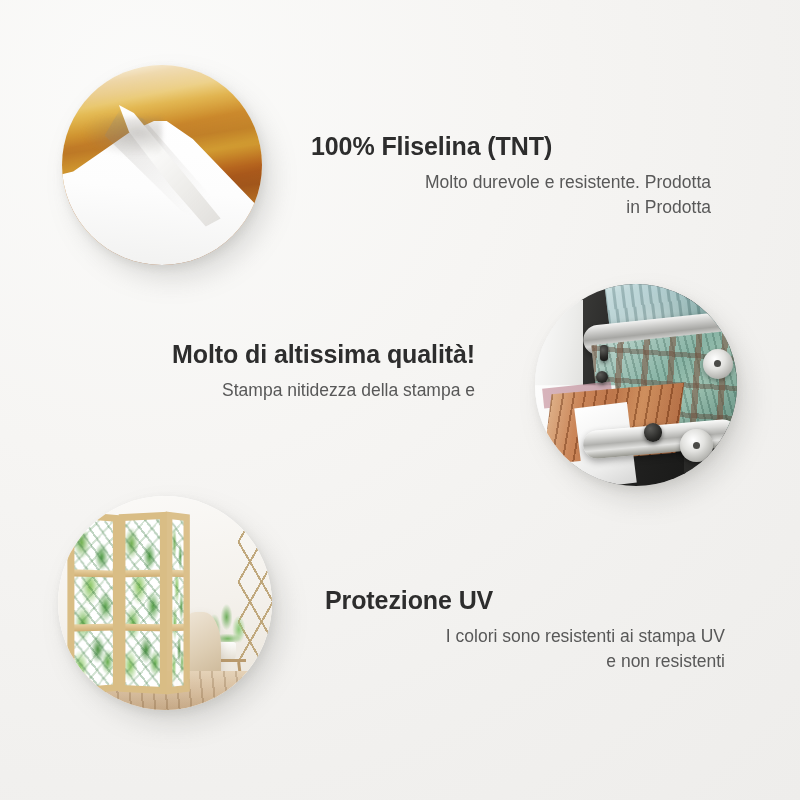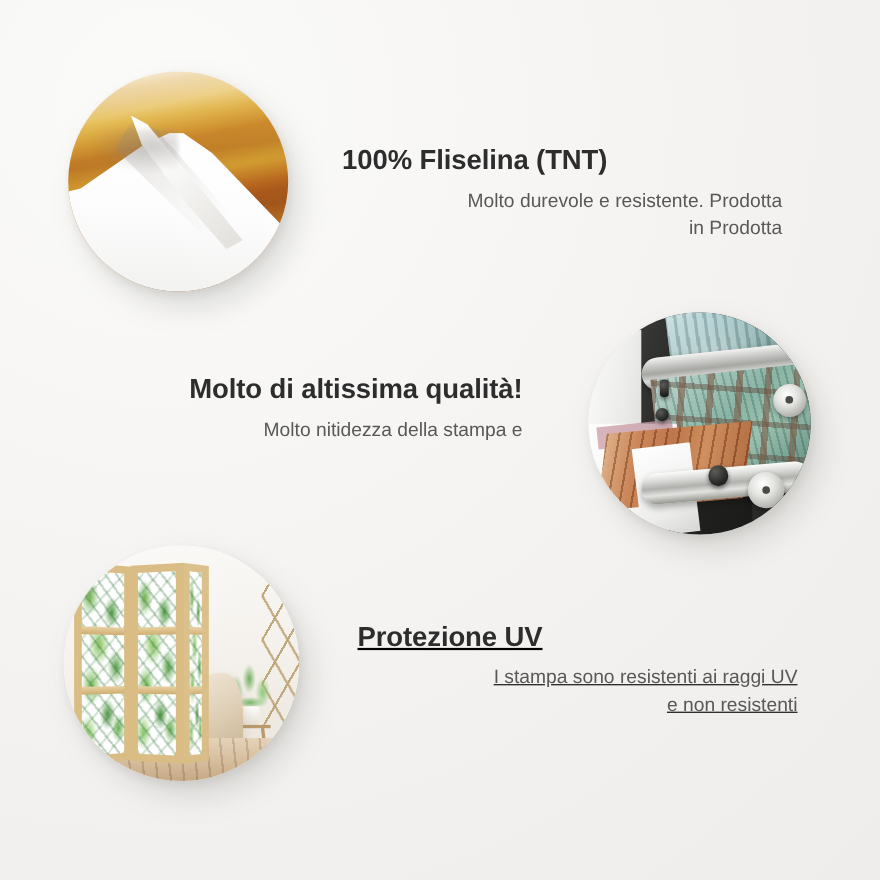--- a/index.html
+++ b/index.html
@@ -365,21 +365,21 @@
     font-weight: normal;
     color: #585858;
     line-height: 1.42;
     text-align: right;
   }
   .block.left-text  { text-align: left; }
   .block.right-text { text-align: right; }
 
   #block1 { left: 311px; top: 132px; width: 400px; }
   #block2 { left:  75px; top: 340px; width: 400px; }
-  #block3 { left: 325px; top: 565px; width: 400px; text-decoration: underline; }
+  #block3 { left: 325px; top: 586px; width: 400px; }
 </style>
 </head>
 <body>
 
 <div id="stage">
 
   <div class="badge" id="badge1" style="left:62px; top:65px; width:200px; height:200px;">
     <div class="scene">
       <div class="wp-gold"></div>
       <div class="wp-white"></div>
@@ -416,21 +416,21 @@
           <div class="hub"></div>
         </div>
       <div class="pr-disc d2">
           <div class="hub"></div>
         </div>
     </div>
   </div>
 
   <div class="block right-text" id="block2">
     <h2>Molto di altissima qualità!</h2>
-    <p>Molto nitidezza della stampa e</p>
+    <p>Stampa nitidezza della stampa e</p>
   </div>
 
   <div class="badge" id="badge3" style="left:58px; top:496px; width:214px; height:214px;">
     <div class="scene">
       <div class="rm-bg"></div>
       <div class="rm-trellis"></div>
       <div class="rm-plant"></div>
       <div class="rm-plantpot"></div>
       <div class="rm-table"></div>
       <div class="rm-chair"></div>
@@ -448,17 +448,17 @@
       <div class="rm-panel rm-p1">
         <div class="leaves"></div>
           <div class="rail" style="top:30%"></div>
           <div class="rail" style="top:63%"></div>
       </div>
     </div>
   </div>
 
   <div class="block left-text" id="block3">
     <h2>Protezione UV</h2>
-    <p>I stampa sono resistenti ai raggi UV</p>
+    <p>I colori sono resistenti ai stampa UV</p>
     <p>e non resistenti</p>
   </div>
 
 </div>
 
 </body></html>

